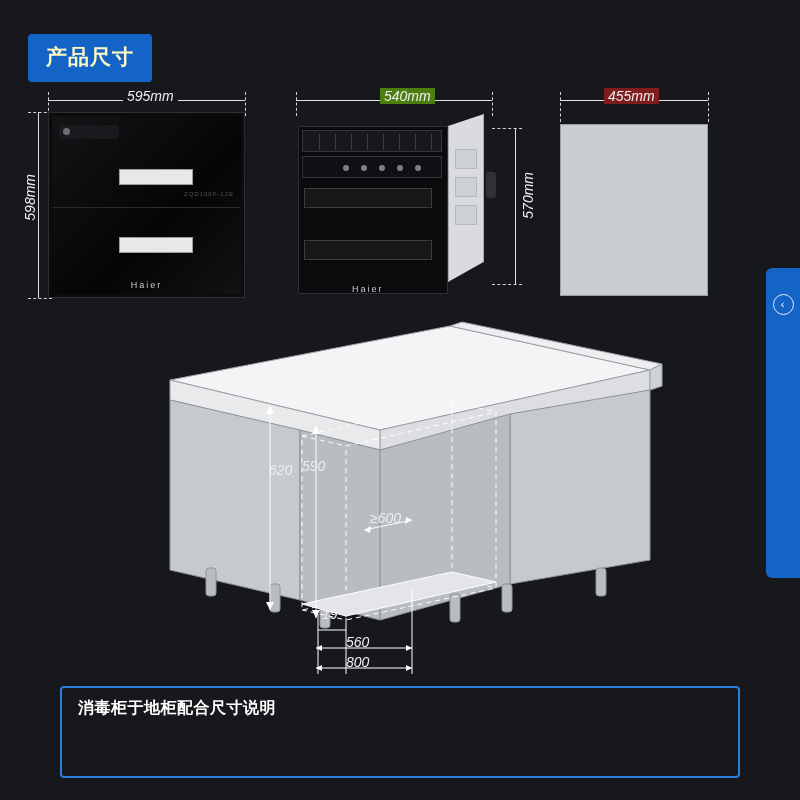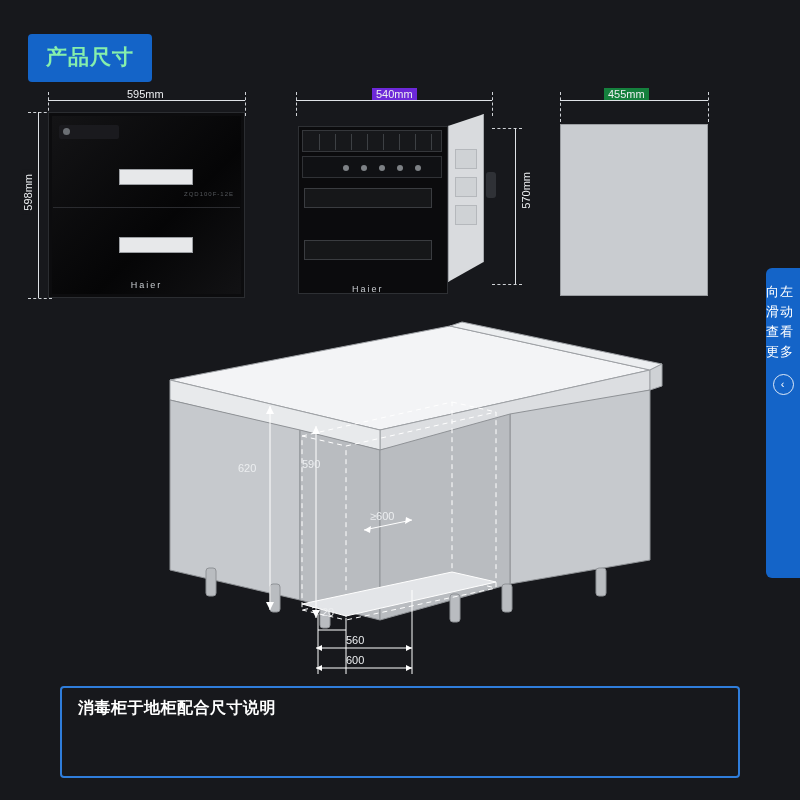--- a/index.html
+++ b/index.html
@@ -7,21 +7,21 @@
     width:800px;height:800px;overflow:hidden;
     background:#1b1c20;
     font-family:"Liberation Sans","DejaVu Sans",sans-serif;
     position:relative;
   }
   .page{position:absolute;inset:0;background:#17181c;}
 
   
   .title-chip{
     position:absolute;left:28px;top:34px;
-    background:#1464c8;color:#86efac;
+    background:#1464c8;color:#fef9c3;
     font-size:21px;font-weight:bold;
     padding:9px 18px 11px 18px;border-radius:4px;
     letter-spacing:1px;
   }
 
   
   .side-tab{
     position:absolute;right:0;top:268px;width:34px;height:310px;
     background:#1464c8;border-radius:6px 0 0 6px;
     color:#fff;font-size:13px;
@@ -32,21 +32,21 @@
   .side-tab .chev{
     margin-top:12px;width:19px;height:19px;border-radius:50%;
     border:1px solid rgba(255,255,255,.85);
     display:flex;align-items:center;justify-content:center;
     font-size:11px;line-height:1;
   }
 
   
   .dash-h{position:absolute;border-top:1px dashed #cfd2d6;height:0;}
   .dash-v{position:absolute;border-left:1px dashed #cfd2d6;width:0;}
-  .dim-label{position:absolute;color:#eceef0;font-size:11px;white-space:nowrap;}
+  .dim-label{position:absolute;color:#eceef0;font-size:14px;white-space:nowrap;font-style:italic;}
   .dim-label.vert{writing-mode:vertical-rl;transform:rotate(180deg);}
   .arrow-line{position:absolute;background:#dfe2e6;}
 
   
   .prod{position:absolute;}
 
   
   .p1{left:48px;top:112px;width:197px;height:186px;background:#0c0c0e;border:1px solid #2b2d31;box-sizing:border-box;}
   .p1 .glass{position:absolute;inset:3px;background:linear-gradient(135deg,#141416 0%,#050506 60%,#121214 100%);}
   .p1 .topbar{position:absolute;left:10px;top:12px;width:60px;height:14px;background:#1a1a1e;border-radius:2px;}
@@ -117,21 +117,21 @@
       <div class="handle h2"></div>
       <div class="mini" style="right:10px;top:78px;">ZQD100F-12E</div>
       <div class="brand">Haier</div>
     </div>
   </div>
 
   <div>
     <div class="dash-v" style="left:296px;top:92px;height:24px;"></div>
     <div class="dash-v" style="left:492px;top:92px;height:24px;"></div>
     <div class="arrow-line" style="left:296px;top:100px;width:196px;height:1px;"></div>
-    <div class="dim-label" style="left:372px;top:88px;background:#6d28d9;padding:0 4px;">540mm</div>
+    <div class="dim-label" style="left:380px;top:88px;background:#4d7c0f;padding:0 4px;">540mm</div>
 
     <div class="dash-h" style="left:492px;top:128px;width:30px;"></div>
     <div class="dash-h" style="left:492px;top:284px;width:30px;"></div>
     <div class="arrow-line" style="left:515px;top:128px;width:1px;height:156px;"></div>
     <div class="dim-label vert" style="left:520px;top:172px;">570mm</div>
 
     <div class="prod p2">
       <div class="side">
         <div class="line" style="top:34px;"></div>
         <div class="line" style="top:62px;"></div>
@@ -159,21 +159,21 @@
       <div class="drawer d2"></div>
       <div class="knob"></div>
       <div class="brand">Haier</div>
     </div>
   </div>
 
   <div>
     <div class="dash-v" style="left:560px;top:92px;height:30px;"></div>
     <div class="dash-v" style="left:708px;top:92px;height:30px;"></div>
     <div class="arrow-line" style="left:560px;top:100px;width:148px;height:1px;"></div>
-    <div class="dim-label" style="left:604px;top:88px;background:#15803d;padding:0 4px;">455mm</div>
+    <div class="dim-label" style="left:604px;top:88px;background:#7f1d1d;padding:0 4px;">455mm</div>
     <div class="prod p3"></div>
   </div>
 
   <div class="cab-wrap">
     <svg width="520" height="360" viewBox="0 0 520 360">
 
       <polygon points="20,62 300,8 500,52 230,112" fill="#f3f4f6" stroke="#9ea1a5" stroke-width="1"></polygon>
       <polygon points="230,112 500,52 500,72 230,132" fill="#dcdee1" stroke="#9ea1a5" stroke-width="1"></polygon>
       <polygon points="20,62 230,112 230,132 20,82" fill="#e8eaec" stroke="#9ea1a5" stroke-width="1"></polygon>
 
@@ -224,30 +224,29 @@
           <polygon points="166,300 162,292 170,292"></polygon>
         <polygon points="214,212 221,208 220,215"></polygon>
           <polygon points="262,202 255,206 256,199"></polygon>
         <polygon points="166,330 172,327 172,333"></polygon>
           <polygon points="262,330 256,327 256,333"></polygon>
         <polygon points="166,350 172,347 172,353"></polygon>
           <polygon points="262,350 256,347 256,353"></polygon>
       </g>
     </svg>
 
-    <div class="dim-label" style="left:88px;top:144px;">620</div>
+    <div class="dim-label" style="left:119px;top:144px;">620</div>
     <div class="dim-label" style="left:152px;top:140px;">590</div>
     <div class="dim-label" style="left:220px;top:192px;">≥600</div>
-    <div class="dim-label" style="left:172px;top:288px;">20</div>
+    <div class="dim-label" style="left:172px;top:288px;">19</div>
     <div class="dim-label" style="left:196px;top:316px;">560</div>
-    <div class="dim-label" style="left:196px;top:336px;">600</div>
+    <div class="dim-label" style="left:196px;top:336px;">800</div>
   </div>
 
   <div class="note">
     <div class="nt">消毒柜于地柜配合尺寸说明</div>
   </div>
 
   <div class="side-tab">
-    <span>向左滑动查看更多</span>
     <span class="chev">‹</span>
   </div>
 
 </div>
 
 </body></html>

